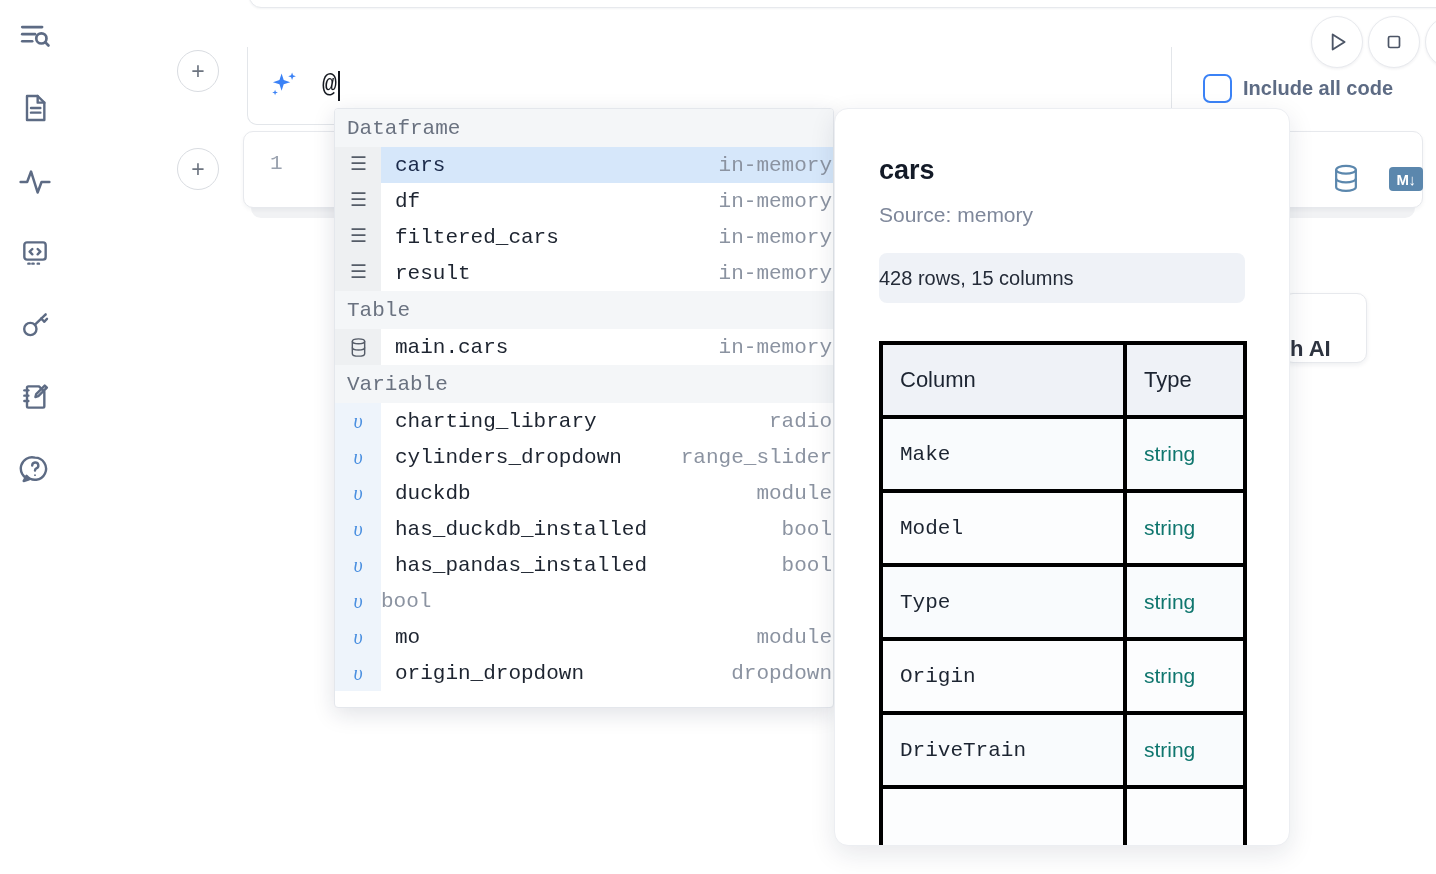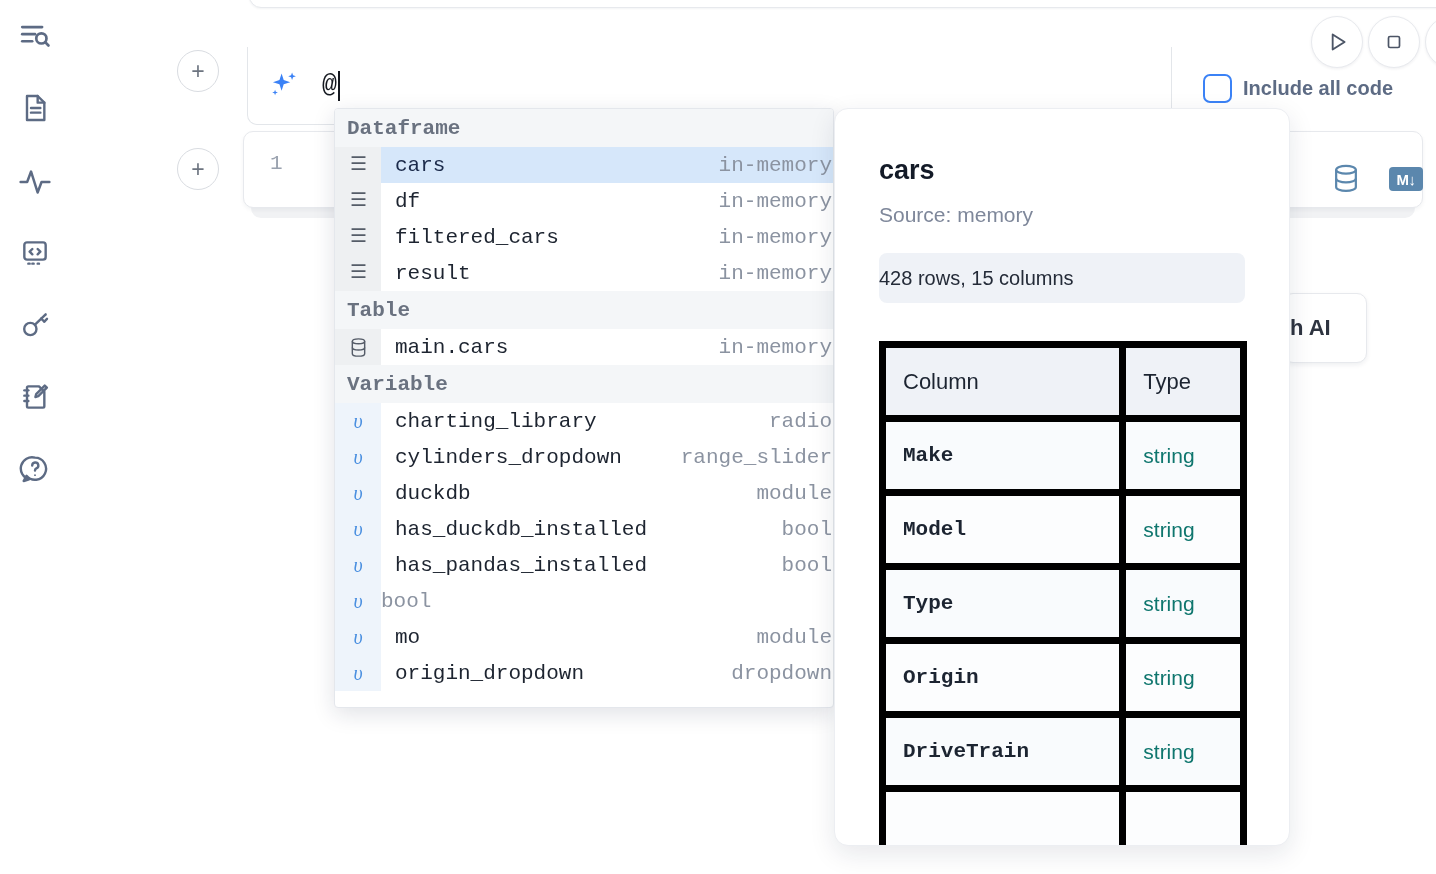--- a/index.html
+++ b/index.html
@@ -94,34 +94,34 @@
     width: 34px; height: 24px; border-radius: 4px; background: #5b87ad;
     color: #fff; font-size: 15px; font-weight: 700; letter-spacing: -.5px;
     display: flex; align-items: center; justify-content: center; font-family: "Liberation Sans", sans-serif;
   }
 
   
   .ai-chip {
     position: absolute; left: 1283px; top: 293px; width: 84px; height: 70px;
     background: #fff; border: 1px solid #e7e9ed; border-radius: 10px;
     box-shadow: 0 2px 5px rgba(20,30,60,.07);
-    display: flex; align-items: center; padding-left: 6px; overflow: hidden;
+    display: flex; align-items: flex-end; padding-left: 6px; overflow: hidden;
   }
   .ai-chip span { font-size: 22px; font-weight: 700; color: #2e3440; white-space: nowrap; }
 
   
   .ac {
     position: absolute; left: 334px; top: 108px; width: 500px; height: 600px;
     background: #fff; border: 1px solid #e4e7ec; border-radius: 4px;
     box-shadow: 0 6px 22px rgba(20,30,60,.13);
     overflow: hidden; font-family: "Liberation Mono", monospace;
   }
   .ac-group {
     height: 38px; background: #f4f6f8; color: #6a7280;
-    font-size: 21px; display: flex; align-items: center; padding-left: 12px; font-weight: bold;
+    font-size: 21px; display: flex; align-items: center; padding-left: 12px;
   }
   .ac-item {
     height: 36px; display: flex; align-items: center;
     font-size: 21px; color: #1d2430; cursor: pointer; background: #fff;
   }
   .ac-item.sel { background: #d6e7fa; }
   .ac-item.sel .ac-name { color: #1b2a4a; }
   .ac-gutter {
     width: 46px; height: 100%; background: #eef0f2; flex: none;
     display: flex; align-items: center; justify-content: center;
@@ -141,23 +141,23 @@
     padding: 46px 44px 0 44px; overflow: hidden;
   }
   .pv-title { font-size: 27px; font-weight: 700; color: #131a27; }
   .pv-source { font-size: 21px; color: #7e879a; margin-top: 17px; }
   .pv-shape {
     margin-top: 26px; height: 50px; background: #eff2f7; border-radius: 8px;
     display: flex; align-items: center; 
     font-size: 20px; color: #242b38;
   }
   .pv-table { margin-top: 38px; width: 368px; border: 1px solid #e6eaf0; border-collapse: collapse; }
-  .pv-table th, .pv-table td { border: 7px solid #000000; text-align: left; height: 74px; padding-left: 17px; }
+  .pv-table th, .pv-table td { border: 4px solid #000000; text-align: left; height: 74px; padding-left: 17px; }
   .pv-table th { background: #eff2f7; font-weight: 400; font-size: 22px; color: #1c2431; }
-  .pv-table td.col { font-family: "Liberation Mono", monospace; font-size: 21px; color: #1c2431; background: #fcfdfe; font-weight: bold; }
+  .pv-table td.col { font-family: "Liberation Mono", monospace; font-size: 21px; color: #1c2431; background: #fcfdfe; }
   .pv-table td.typ { font-size: 21px; color: #0f766e; background: #fcfdfe; }
   .pv-table tr:nth-child(odd) td { background: #f9fbfd; }
 </style>
 </head>
 <body>
 
 <div id="root">
 
   <div class="top-panel-edge"></div>
 

